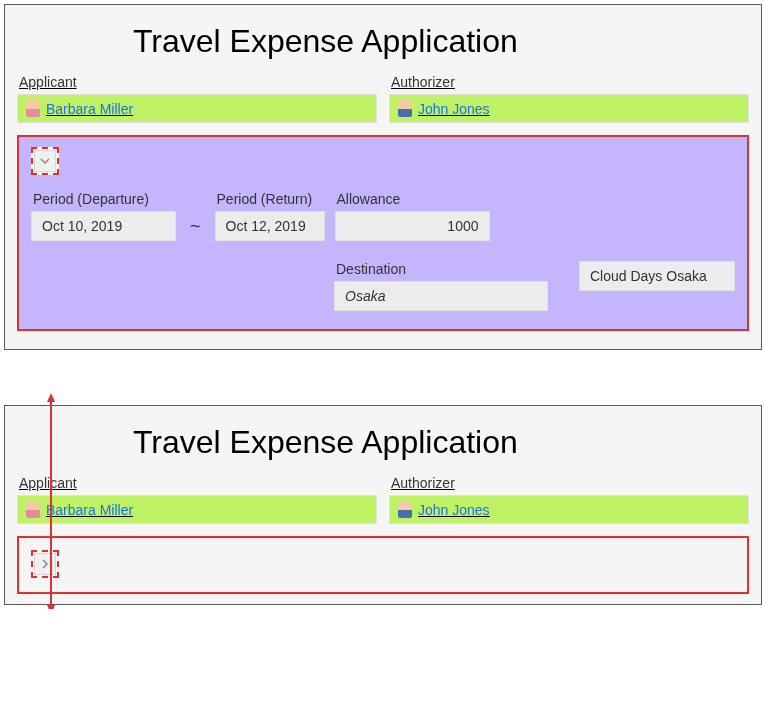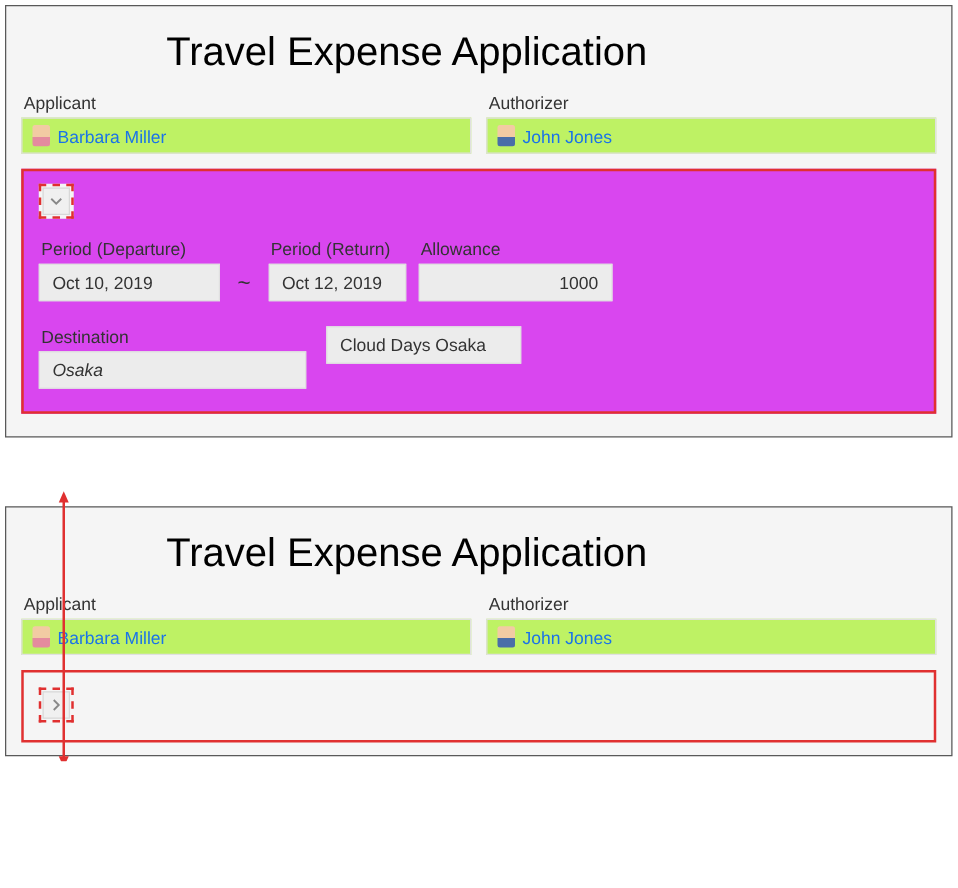--- a/index.html
+++ b/index.html
@@ -22,21 +22,21 @@
       font-size: 32px;
       font-weight: 400;
       color: #000;
       padding: 18px 0 14px 128px;
     }
     .person-row {
       display: flex;
       padding: 0 12px 6px 12px;
       gap: 12px;
     }
-    .person-block { width: 365px; }
+    .person-block { width: 365px; text-decoration: underline; }
     .field-label {
       font-family: Arial, Helvetica, sans-serif;
       font-size: 14px;
       color: #333;
       margin-bottom: 4px;
       padding-left: 2px;
     }
     .person-box {
       background: #bef264;
       border: 1px solid #e0e0e0;
@@ -61,21 +61,21 @@
     }
     .person-link {
       color: #1a73e8;
       font-family: Arial, Helvetica, sans-serif;
       font-size: 14px;
       text-decoration: none;
     }
     .expand-section {
       margin: 6px 12px 10px 12px;
       border: 2px solid #e03030;
-      background: #d946ef;
+      background: #c4b5fd;
       padding: 10px 12px 18px 12px;
     }
     .expand-section-collapsed {
       margin: 6px 12px 2px 12px;
       border: 2px solid #e03030;
       background: #f5f5f5;
       padding: 12px 12px 12px 12px;
       height: 58px;
     }
     .toggle-btn {
@@ -103,21 +103,22 @@
       height: 10px;
     }
     .fields-row1 {
       display: flex;
       align-items: flex-end;
       gap: 0;
       margin-bottom: 20px;
     }
     .fields-row2 {
       display: flex;
-      gap: 1px;
+      gap: 16px;
+      justify-content: flex-end;
     }
     .field { display: flex; flex-direction: column; }
     .field-input {
       background: #ececec;
       border: 1px solid #e0e0e0;
       height: 30px;
       padding: 0 10px;
       font-family: Arial, Helvetica, sans-serif;
       font-size: 14px;
       color: #333;

